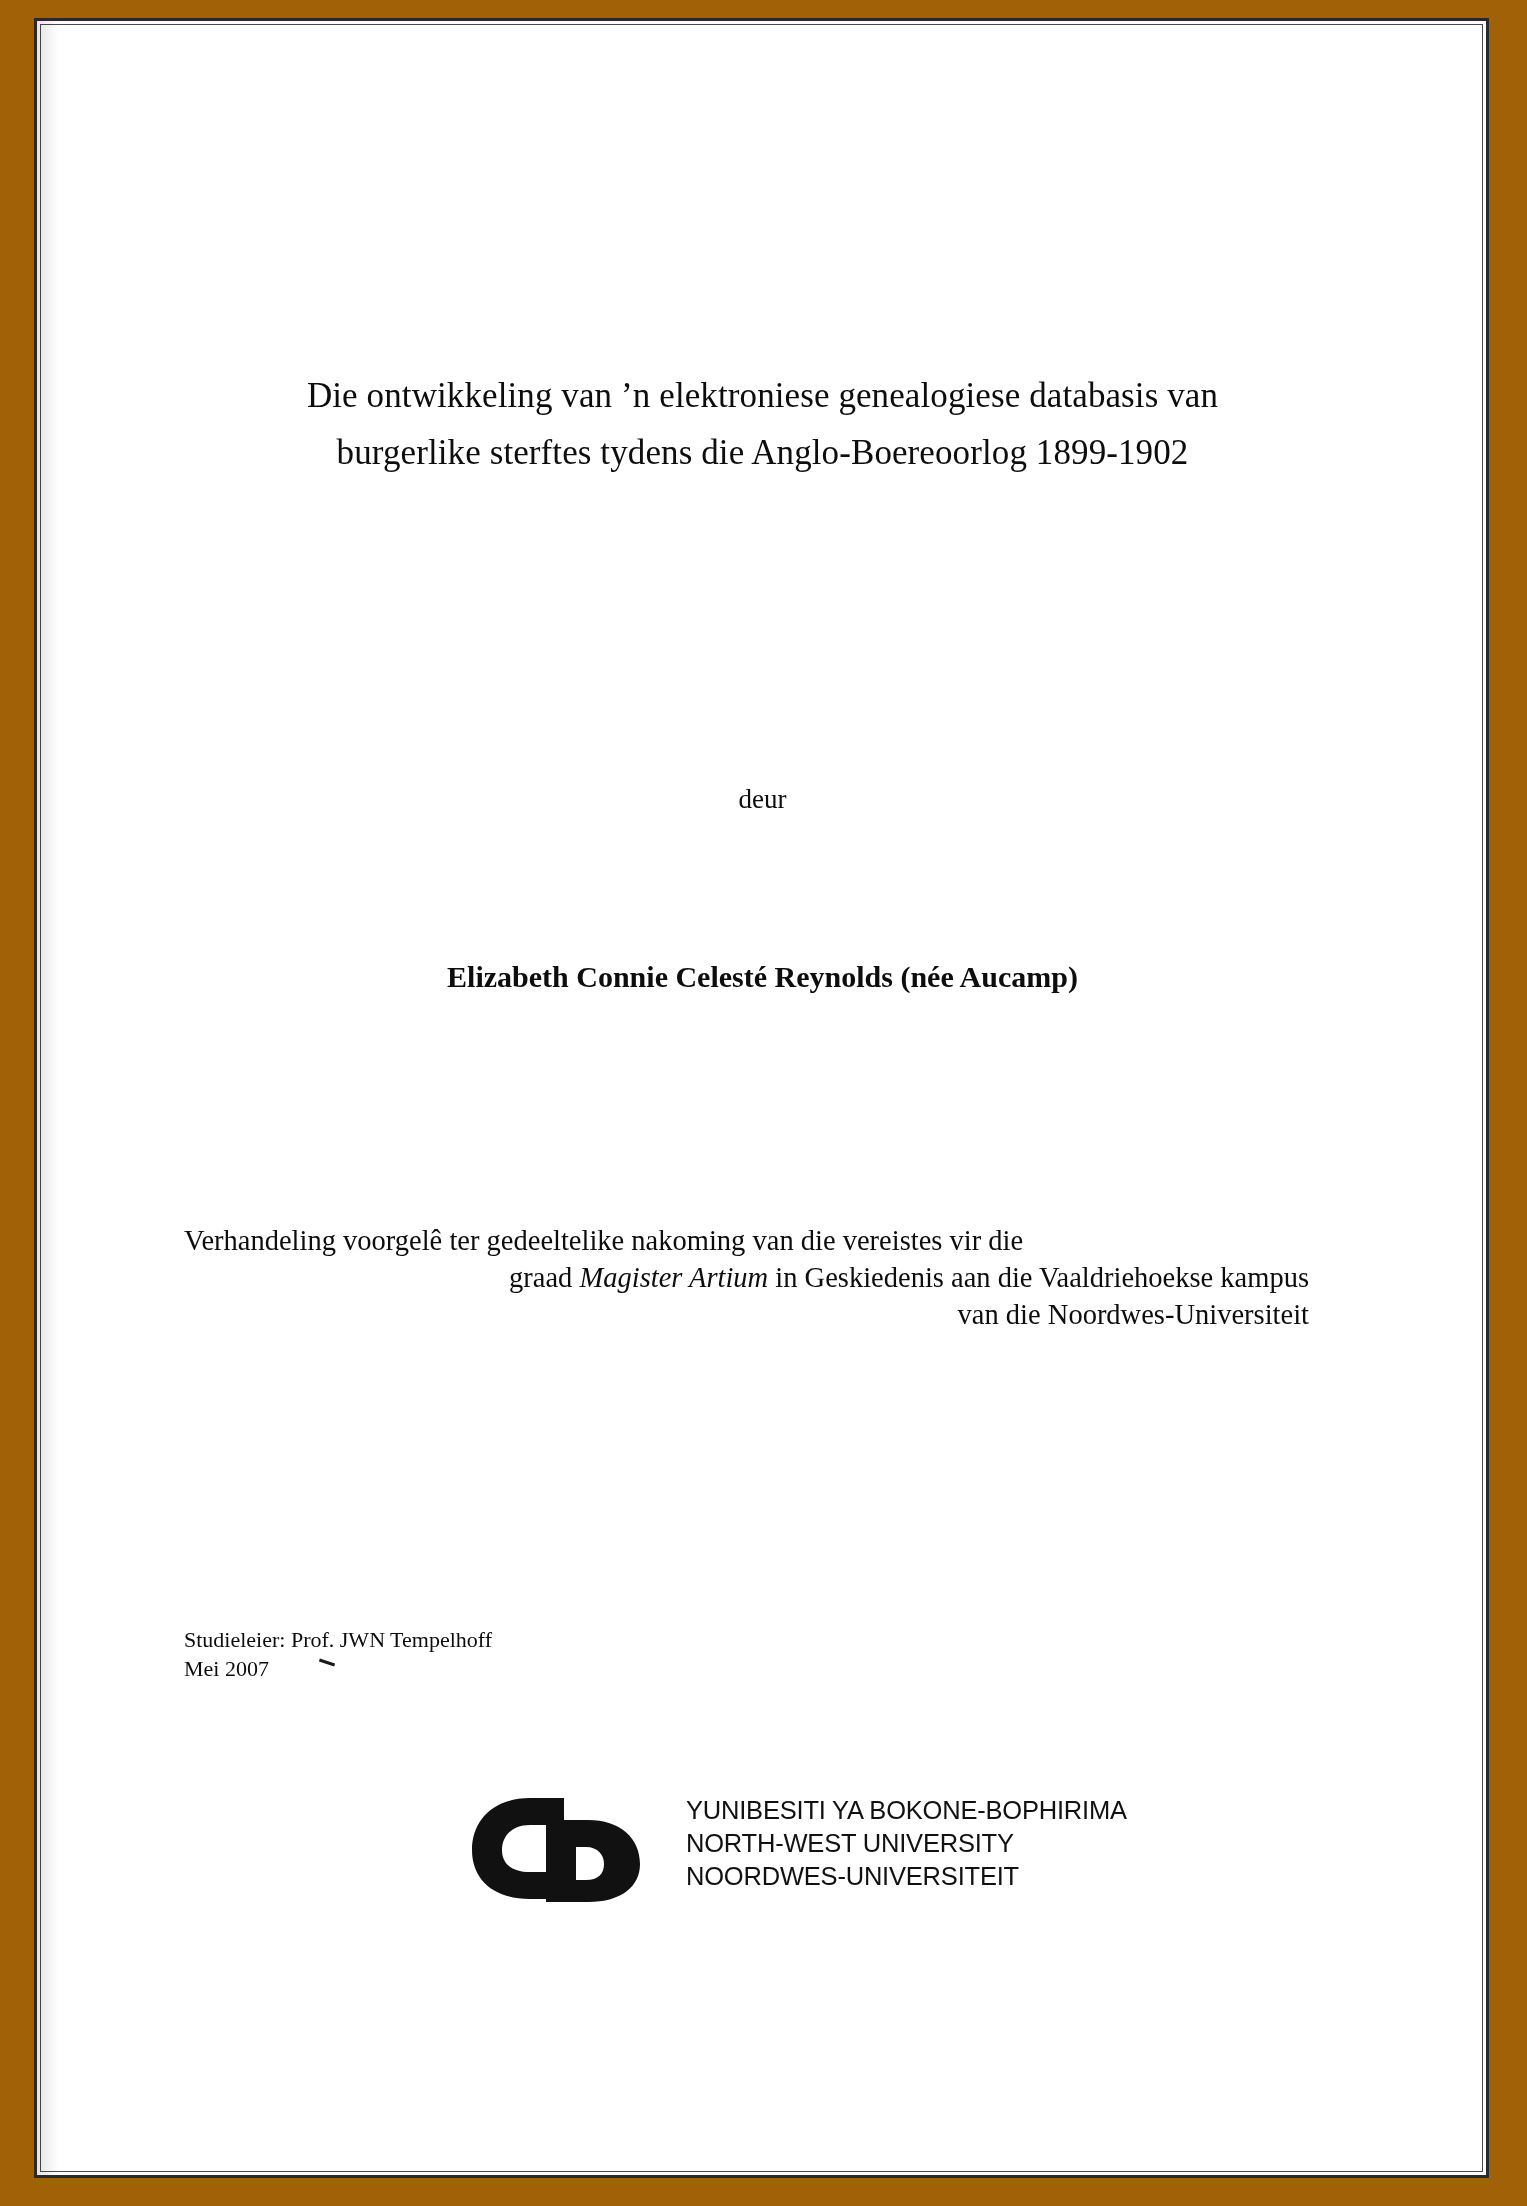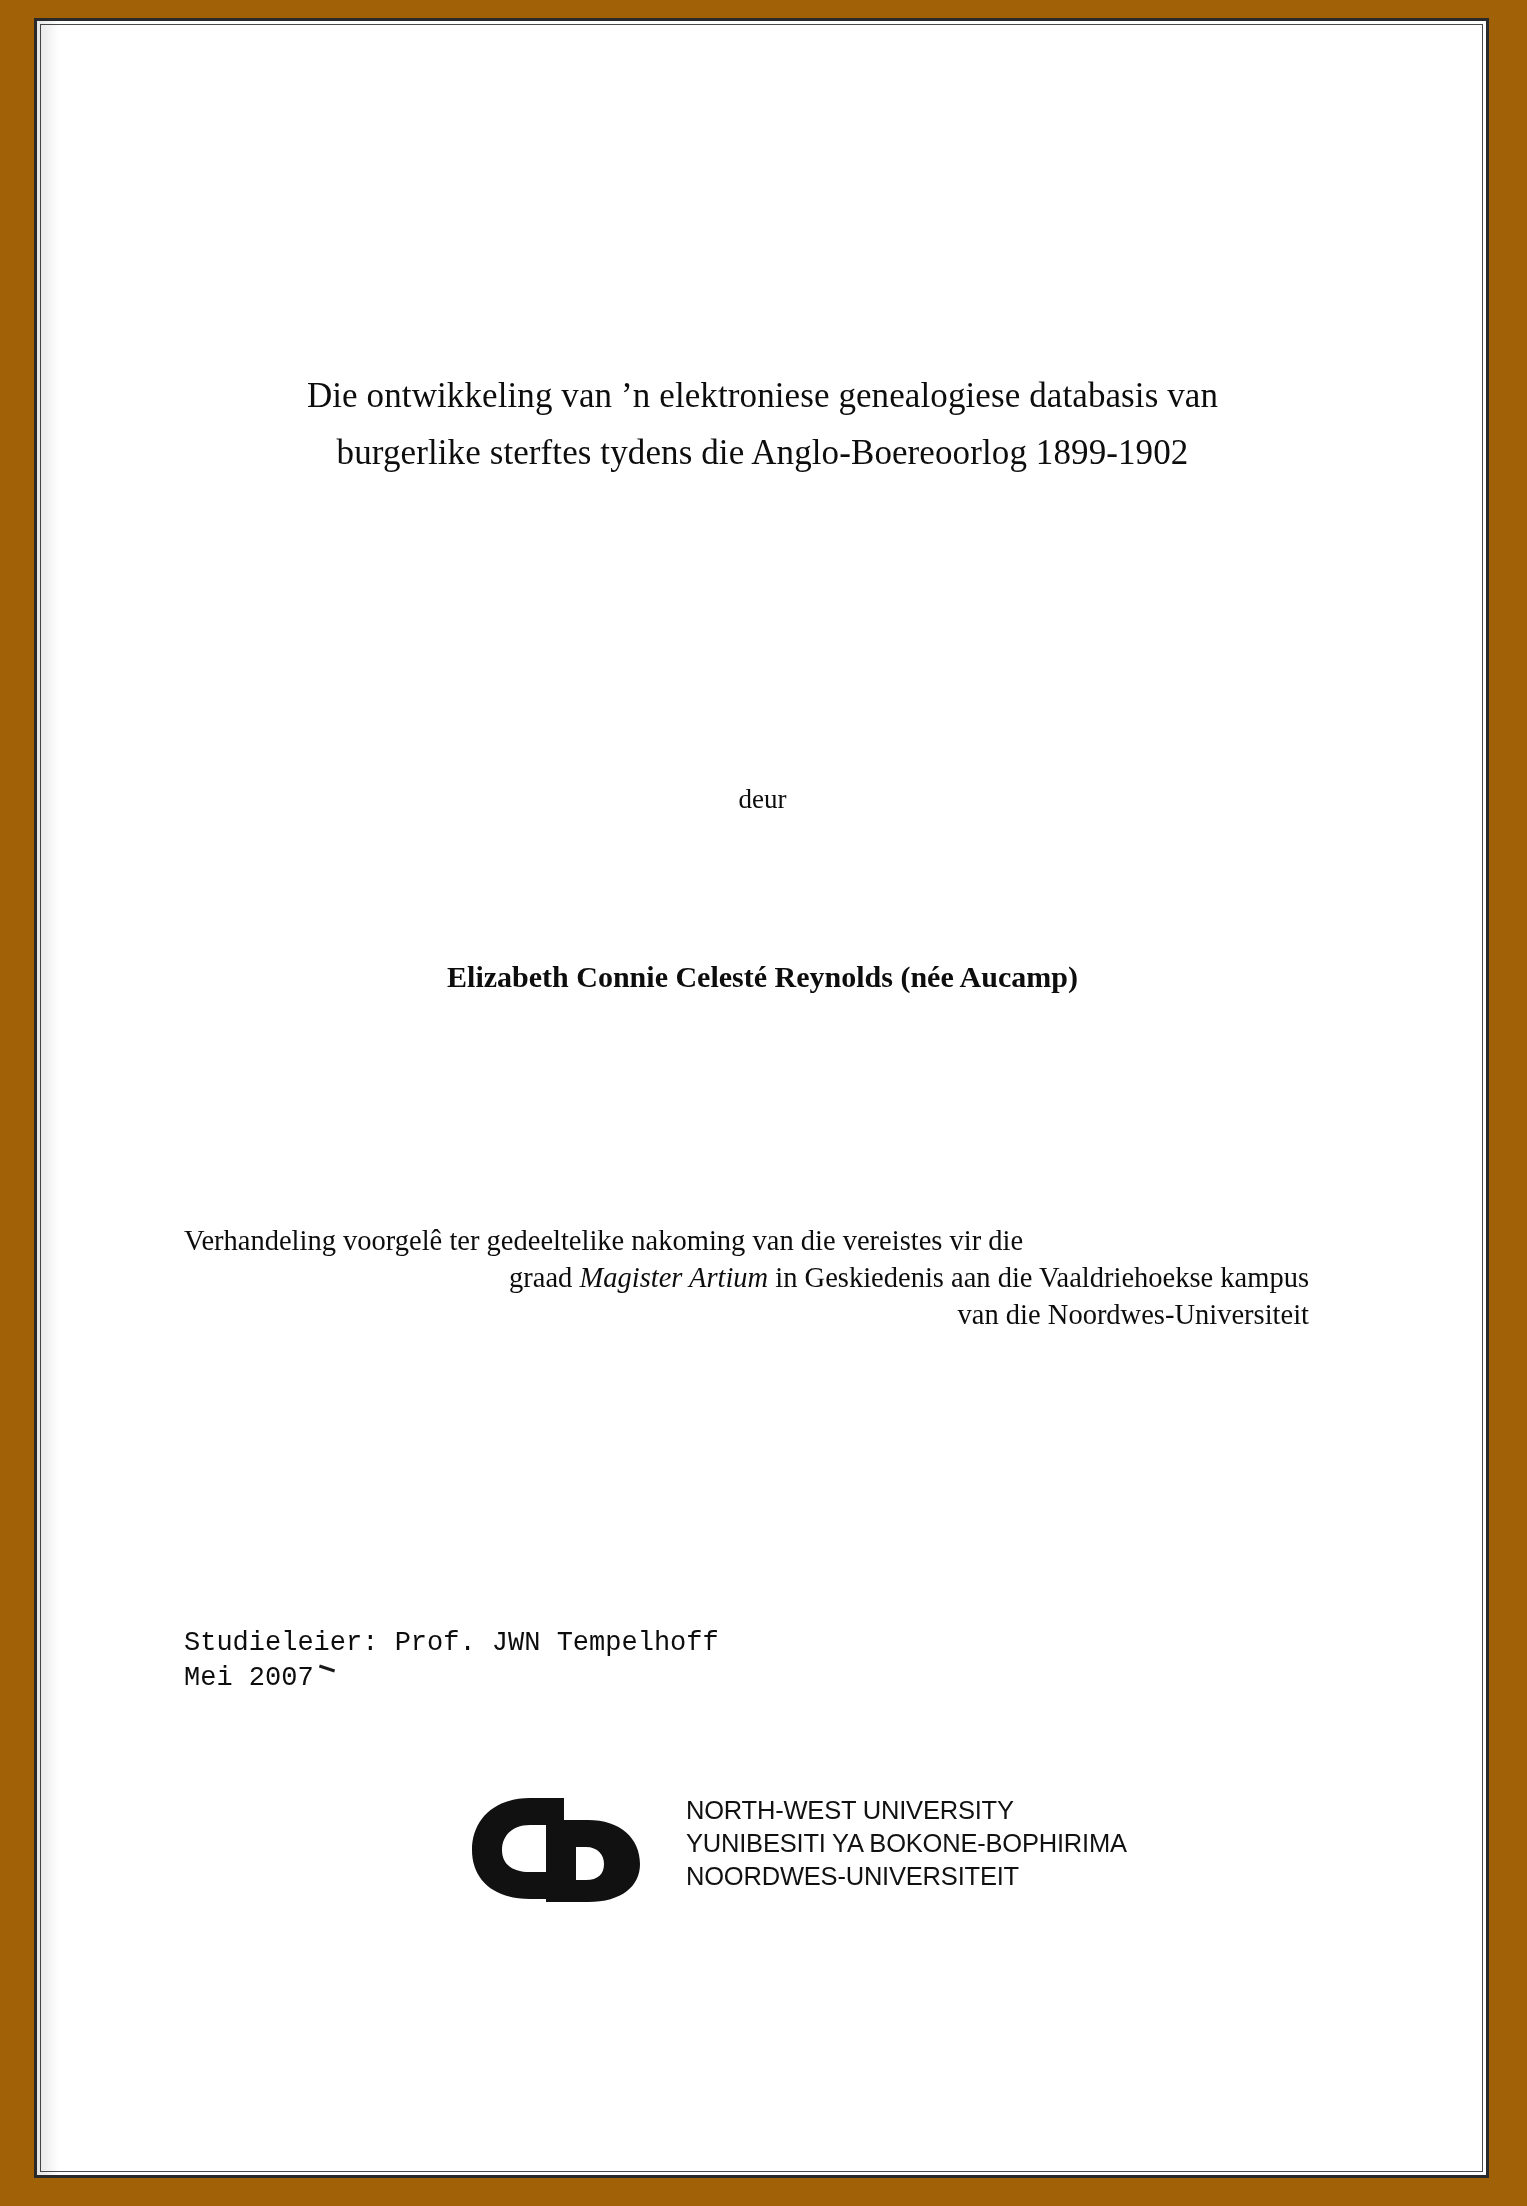--- a/index.html
+++ b/index.html
@@ -108,23 +108,22 @@
     text-align: right;
   }
   .statement em {
     font-style: italic;
   }
 
   .supervisor {
     position: absolute;
     top: 1626px;
     left: 34px;
-    font-size: 27px;
+    font-size: 22px;
     line-height: 1.30;
-    font-family: Liberation Mono, monospace;
   }
   .date-line {
     position: relative;
   }
   
   .date-line::after {
     content: "";
     position: absolute;
     left: 135px;
     top: 6px;
@@ -215,21 +214,21 @@
                  L108 86
                  L108 26
                  L78 26
                  L78 108
                  L120 108
                  C154 108 172 92 172 70
                  C172 44 152 26 120 26 Z" fill="#111111"></path>
       </svg>
 
       <div class="logo-text">
+        <div>YUNIBESITI YA BOKONE-BOPHIRIMA</div>
         <div>NORTH-WEST UNIVERSITY</div>
-        <div>YUNIBESITI YA BOKONE-BOPHIRIMA</div>
         <div>NOORDWES-UNIVERSITEIT</div>
       </div>
 
     </div>
 
   </div>
 </div>
 
 </body></html>

